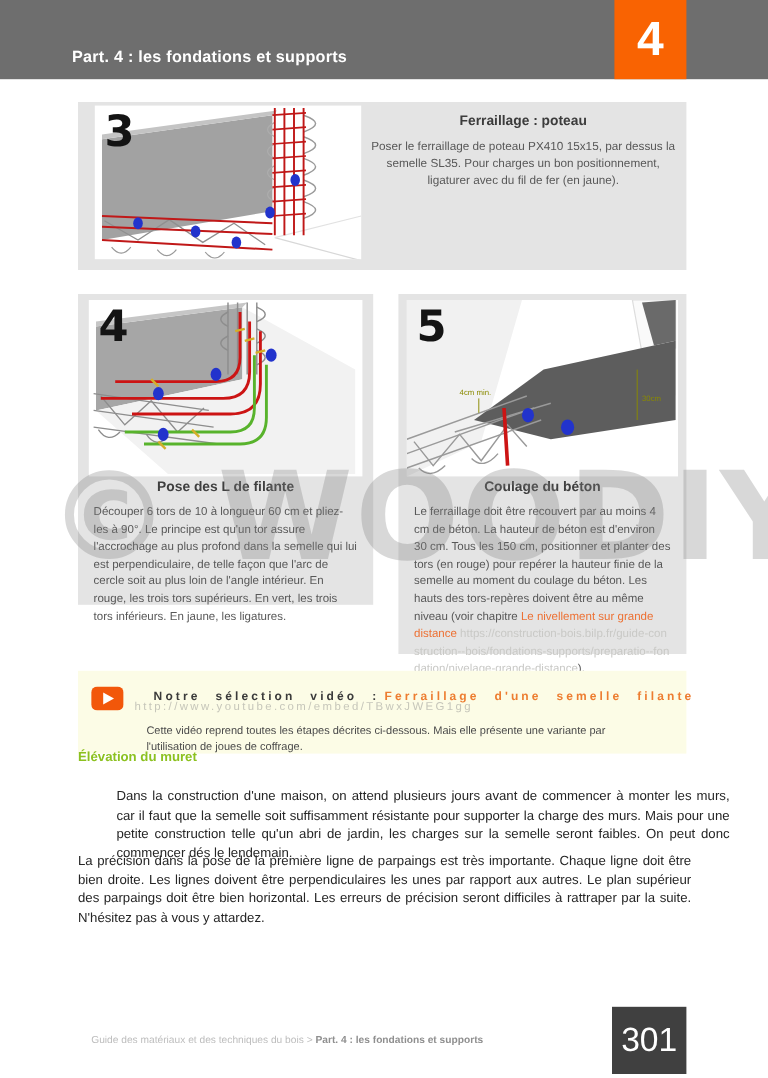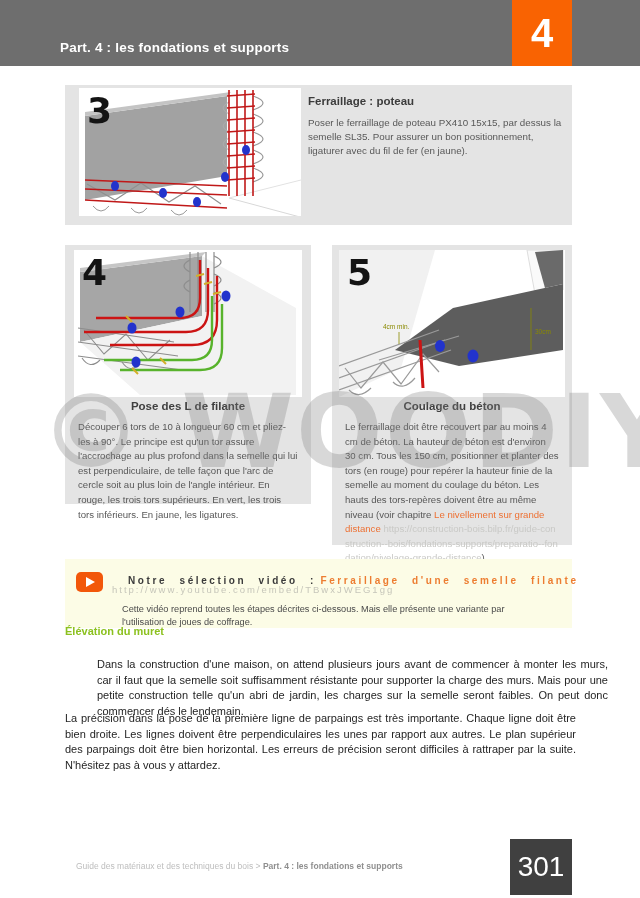--- a/index.html
+++ b/index.html
@@ -15,21 +15,21 @@
   .panel { position:absolute; background:#e4e4e4; }
   .panel3 { left:65px; top:85px; width:507px; height:140px; }
   .panel4 { left:65px; top:245px; width:246px; height:259px; }
   .panel5 { left:332px; top:245px; width:240px; height:300px; }
   .img-frame { position:absolute; background:#ffffff; overflow:hidden; }
   .p3-img { left:14px; top:3px; width:222px; height:128px; }
   .p4-img { left:9px; top:5px; width:228px; height:147px; }
   .p5-img { left:7px; top:5px; width:226px; height:147px; }
   .step-number { position:absolute; left:8px; top:2px; font-size:36px; font-weight:bold; color:#141414; font-family:"DejaVu Sans", sans-serif; }
 
-  .p3-textcol { position:absolute; left:243px; top:10px; width:256px; }
+  .p3-textcol { position:absolute; left:243px; top:10px; width:256px;text-align:center; }
   .p3-heading { font-size:11.5px; font-weight:bold; color:#3c3c3c; margin-bottom:9px; }
   .panel-body { font-size:9.8px; color:#585858; line-height:14px; }
   .panel-caption { position:absolute; top:155px; left:0; width:100%; text-align:center; font-size:11.5px; font-weight:bold; color:#3f3f3f; }
   .panel-text { position:absolute; top:175px; left:13px; right:13px; font-size:9.6px; color:#585858; line-height:14.6px; }
   .chapter-link { color:#ed7134; cursor:pointer; }
   .chapter-url { color:#c9c9c6; word-break:break-all; }
 
   
   .watermark { position:absolute; left:40px; top:372px; width:560px; text-align:right; font-size:102px; font-weight:bold; color:rgba(125,125,125,0.30); letter-spacing:2px; pointer-events:none; z-index:5; font-family:"DejaVu Sans", sans-serif; white-space:nowrap; }
 
@@ -102,21 +102,21 @@
             <ellipse cx="84" cy="105" rx="4" ry="5"></ellipse>
           <ellipse cx="118" cy="114" rx="4" ry="5"></ellipse>
             <ellipse cx="146" cy="89" rx="4" ry="5"></ellipse>
           <ellipse cx="167" cy="62" rx="4" ry="5"></ellipse>
         </g>
       </svg>
       <div class="step-number">3</div>
     </div>
     <div class="p3-textcol">
       <div class="p3-heading">Ferraillage : poteau</div>
-      <div class="panel-body">Poser le ferraillage de poteau PX410 15x15, par dessus la semelle SL35. Pour assurer un bon positionnement, ligaturer avec du fil de fer (en jaune).</div>
+      <div class="panel-body">Poser le ferraillage de poteau PX410 15x15, par dessus la semelle SL35. Pour charges un bon positionnement, ligaturer avec du fil de fer (en jaune).</div>
     </div>
   </div>
 
   <div class="panel panel4">
     <div class="img-frame p4-img">
       <svg width="228" height="147" viewBox="0 0 228 147">
         <polygon points="6,22 128,6 128,66 6,92" fill="#a6a6a6"></polygon>
         <polygon points="6,18 132,2 128,6 6,22" fill="#c6c6c6"></polygon>
         <polygon points="128,6 222,58 222,145 66,145 6,92 128,66" fill="#f2f2f2"></polygon>
 

